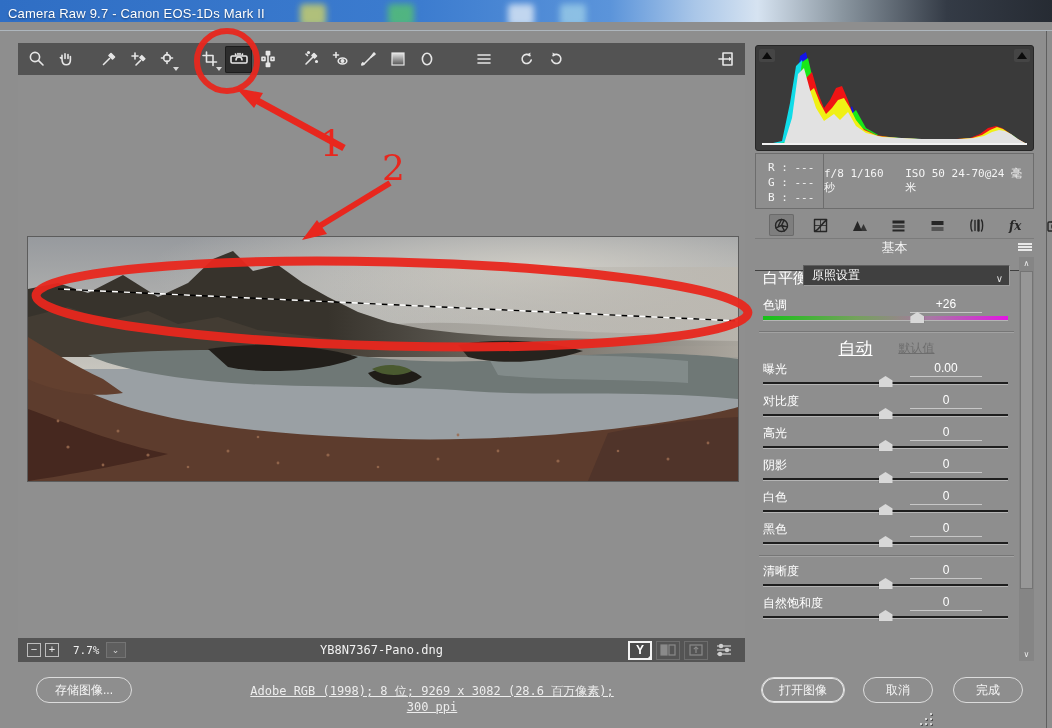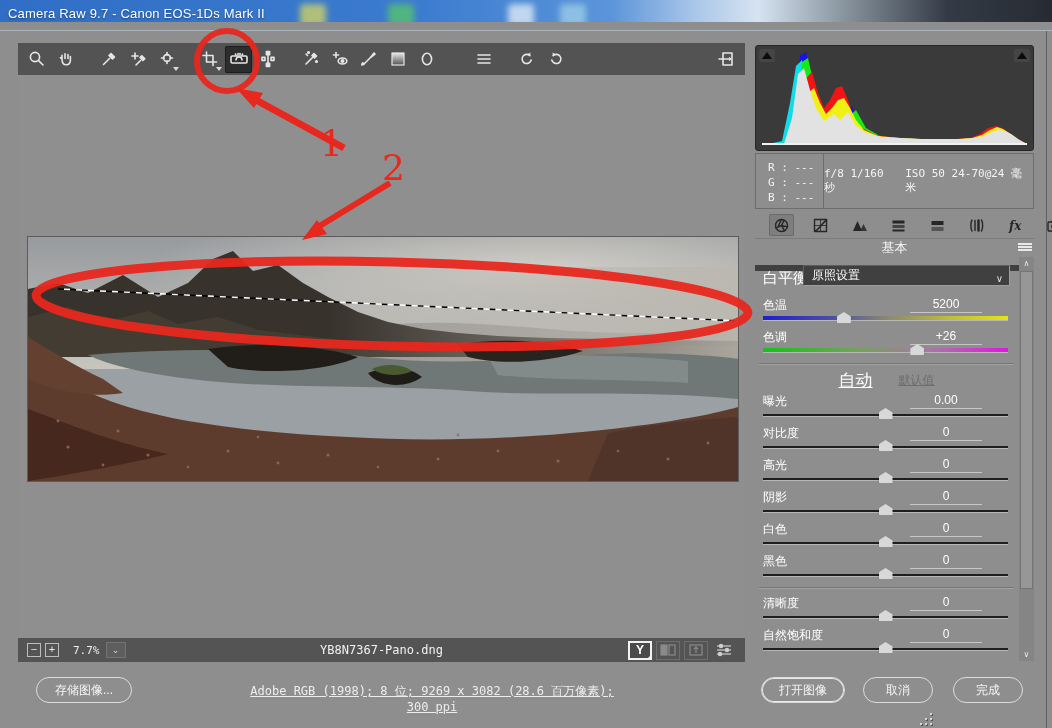--- a/index.html
+++ b/index.html
@@ -67,21 +67,21 @@
     font-family:"DejaVu Sans Mono",monospace; font-size:11px; }
   .rgbcol { width:68px; padding:6px 0 0 12px; line-height:15px; border-right:1px solid #6d6d6d; }
   .expcol { flex:1; display:flex; flex-direction:row; justify-content:center;
     align-items:center; gap:4px; line-height:14px; }
 
   .tabs { position:absolute; left:757px; top:183px; height:22px; display:flex; gap:2px; }
   .tab { width:25px; height:22px; display:flex; align-items:center; justify-content:center; border-radius:2px;margin-left:12px; }
   .tab.sel { background:#7e7e7e; box-shadow:inset 0 0 0 1px #6a6a6a; }
 
   .basic-header { position:absolute; left:755px; top:207px; width:279px; height:33px;
-    border-top:1px solid #7b7b7b; border-bottom:6px solid #404040; }
+    border-top:1px solid #7b7b7b; border-bottom:1px solid #404040; }
   .basic-title { display:block; text-align:center; color:#f6f6f6; font-size:13px; line-height:17px; }
   .panel-menu { position:absolute; right:2px; top:3px; width:14px; height:12px; }
   .panel-menu i { display:block; height:2px; background:#e8e8e8; margin:1px 0; }
 
   .panel-content { position:absolute; left:755px; top:226px; width:263px; height:404px; overflow:hidden; }
   .wb-row { position:relative; height:30px; margin-top:8px; }
   .wb-label { position:absolute; left:8px; top:4px; color:#fff; font-size:15px; }
   .wb-select { position:absolute; left:48px; right:8px; top:0; height:21px; background:#404040;
     border:1px solid #5e5e5e; border-bottom-color:#9d9d9d; border-right-color:#9d9d9d;
     color:#fff; font-size:12px; line-height:19px; padding-left:8px; }
@@ -538,27 +538,20 @@
     <div class="panel-content">
       <div class="wb-row">
         <span class="wb-label">白平衡:</span>
         <div class="wb-select">
           <span>原照设置</span>
           <span class="wb-chev">∨</span>
         </div>
       </div>
 
       <div id="wb-sliders">
-  <div class="srow">
-    <span class="s-label">色温</span>
-    <span class="s-value">5200</span>
-    <div class="s-track track-temp">
-      <div class="s-thumb" style="left: calc(33% - 7px);"></div>
-    </div>
-  </div>
 
   <div class="srow">
     <span class="s-label">色调</span>
     <span class="s-value">+26</span>
     <div class="s-track track-tint">
       <div class="s-thumb" style="left: calc(63% - 7px);"></div>
     </div>
   </div>
 </div>
 

